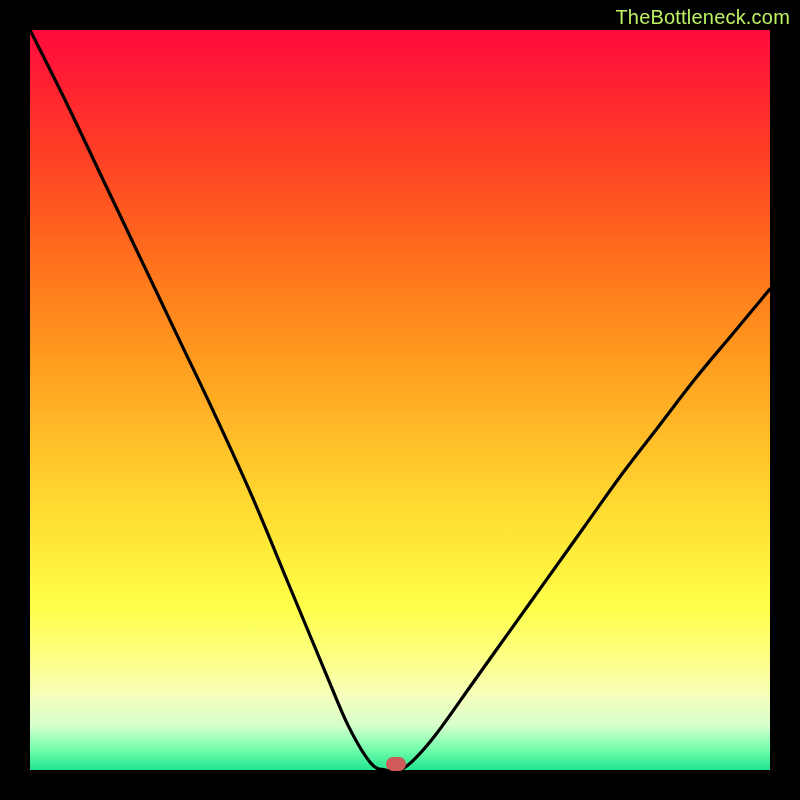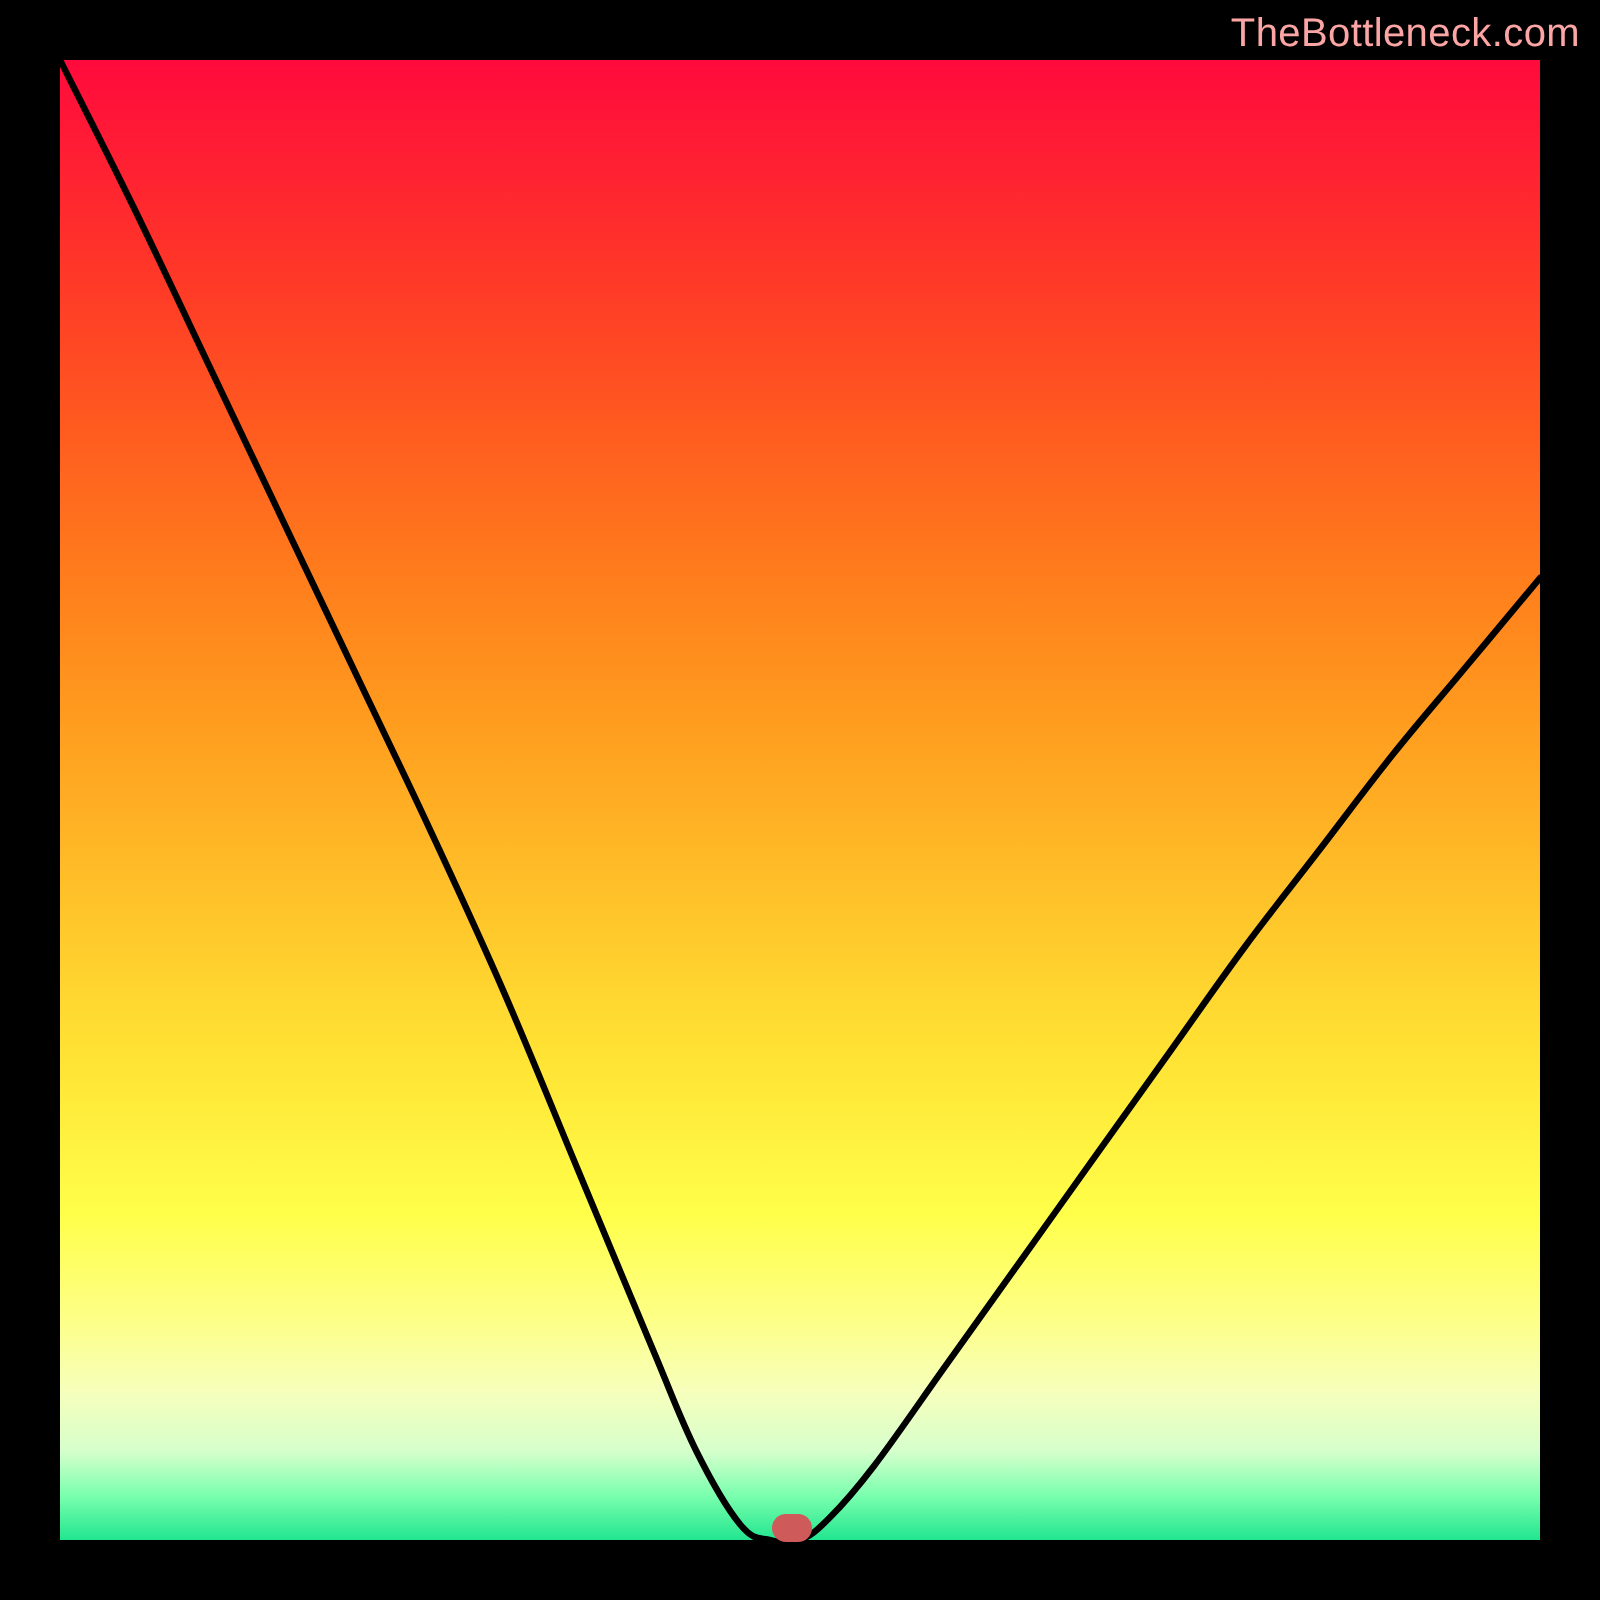--- a/index.html
+++ b/index.html
@@ -52,21 +52,21 @@
     width: 20px;
     height: 14px;
     border-radius: 7px;
     background: #cf5a5a;
     transform: translate(-50%, -50%);
   }
   .watermark {
     position: absolute;
     top: 6px;
     right: 10px;
-    color: #fca5a5;
+    color: #bef264;
     font-size: 20px;
     font-weight: 500;
     letter-spacing: 0.2px;
     user-select: none;
   }
 </style>
 </head>
 <body>
 
 <div class="chart-container">

